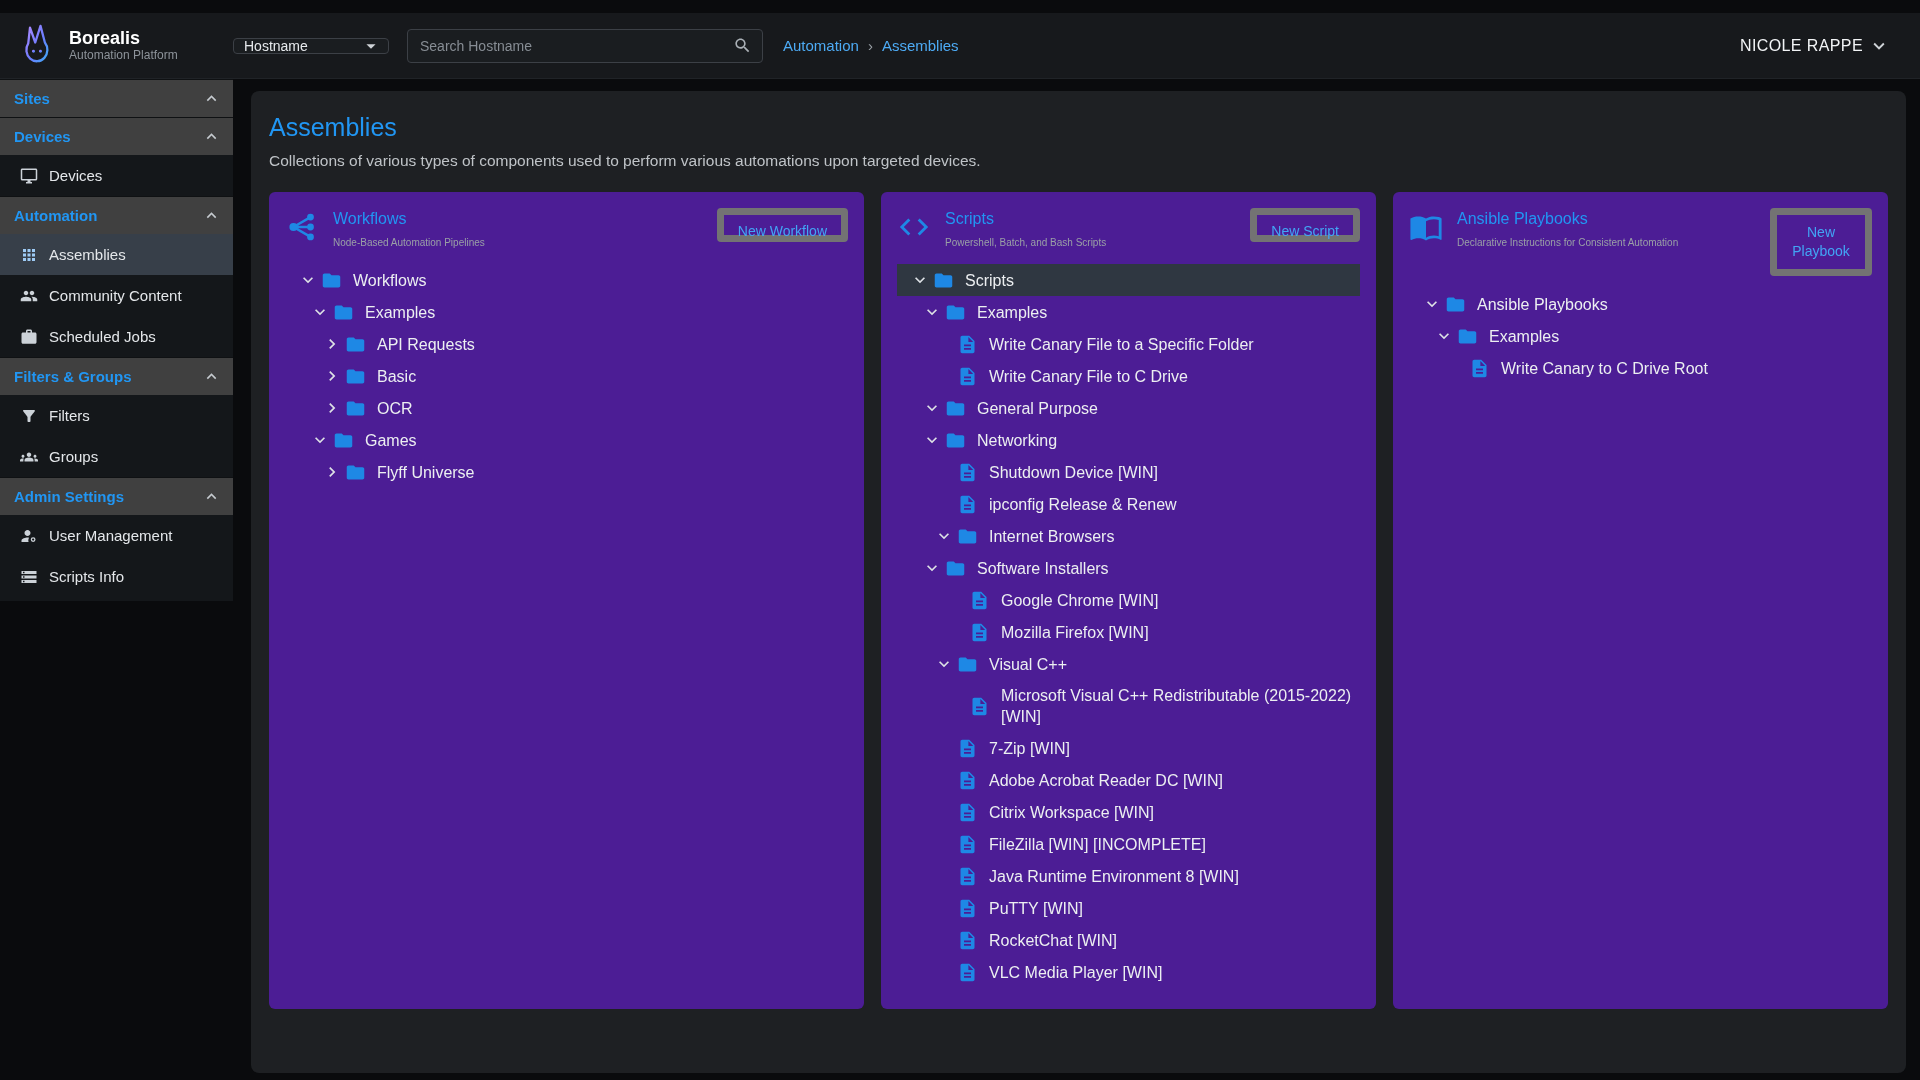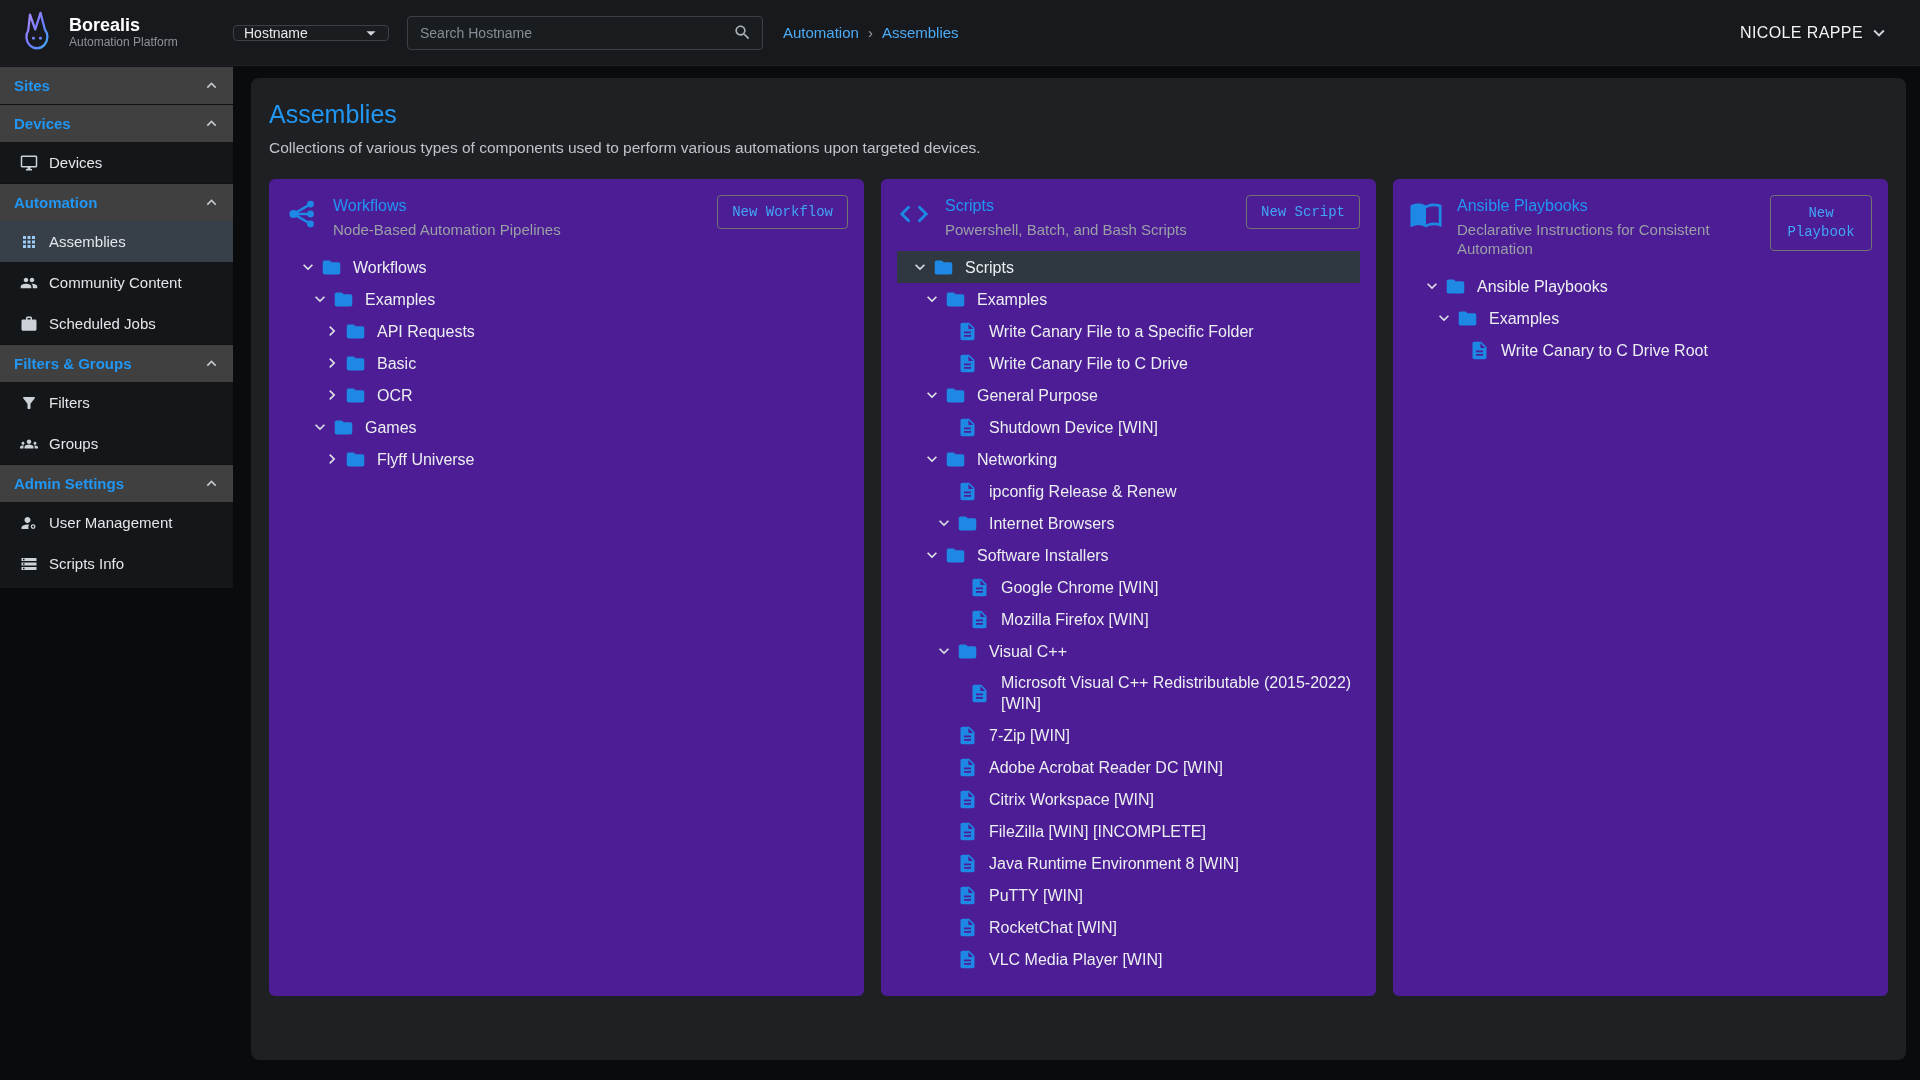--- a/index.html
+++ b/index.html
@@ -2,21 +2,21 @@
 <html><head>
 <meta charset="utf-8">
 <style>
   html,body{width:1920px;height:1080px;margin:0;overflow:hidden;background:#0a0b0d;
     font-family:"Liberation Sans",sans-serif;color:#e4e7ea;}
   *{box-sizing:border-box;}
   svg{display:block;}
 
   
   .topbar{height:66px;display:flex;align-items:center;background:#17191c;
-    border-bottom:1px solid #202327;padding:0 30px 0 16px;}
+    border-bottom:1px solid #202327;padding:0 30px 0 16px;margin-top:13px;}
   .brand{display:flex;align-items:center;gap:11px;width:217px;min-width:217px;}
   .logo{width:42px;height:46px;}
   .brand-name{font-size:18px;font-weight:700;color:#ffffff;line-height:20px;}
   .brand-sub{font-size:12px;color:#8d939a;line-height:15px;}
   .host-select{width:156px;height:16px;background:#1a1d20;border:1px solid #3c4046;border-radius:4px;
     display:flex;align-items:center;justify-content:space-between;padding:0 6px 0 10px;
     font-size:14px;color:#e6e9ec;cursor:pointer;}
   .caret svg{width:22px;height:22px;fill:#cfd3d7;}
   .search-box{width:356px;height:34px;background:#1a1d20;border:1px solid #3c4046;border-radius:4px;
     display:flex;align-items:center;padding:0 10px;margin-left:18px;}
@@ -53,23 +53,23 @@
   .cards{display:flex;gap:17px;margin-top:22px;height:817px;}
   .card{background:#4c1d95;border-radius:6px;padding:16px;display:flex;flex-direction:column;overflow:hidden;}
   .card.w1{width:595px;min-width:595px;}
   .card.w2{width:495px;min-width:495px;}
   .card.w3{width:495px;min-width:495px;}
   .card-head{display:flex;align-items:flex-start;gap:14px;}
   .card-icon{padding-top:2px;}
   .card-icon svg{width:34px;height:34px;color:#1e88e5;fill:#1e88e5;}
   .card-titles{flex:1;padding-top:1px;}
   .card-title{color:#2196f3;font-size:16px;line-height:19px;}
-  .card-sub{color:#9aa0a6;font-size:15px;margin-top:5px;line-height:19px;max-width:300px;}
-  .card-btn{background:none;border:1px solid #737373;color:#42a5f5;border-radius:4px;
-    font-size:14px;padding:8px 14px;font-family:Liberation Mono, monospace;cursor:pointer;
+  .card-sub{color:#9aa0a6;font-size:10px;margin-top:5px;line-height:19px;max-width:300px;}
+  .card-btn{background:none;border:7px solid #737373;color:#42a5f5;border-radius:4px;
+    font-size:14px;padding:8px 14px;font-family:Liberation Sans, sans-serif;cursor:pointer;
     white-space:nowrap;height:34px;}
   .card-btn.narrow{white-space:normal;width:102px;height:auto;line-height:19px;padding:8px 10px;text-align:center;}
 
   
   .tree{margin-top:12px;}
   .tree-row{display:flex;align-items:center;padding-top:5px;padding-bottom:5px;padding-right:6px;cursor:pointer;}
   .tree-row.selected{background:#2f3741;}
   .tw-chev{width:22px;min-width:22px;height:22px;display:inline-flex;align-items:center;justify-content:center;}
   .tw-chev svg{width:20px;height:20px;fill:#dde1e5;}
   .tw-icon{width:24px;min-width:24px;height:22px;display:inline-flex;align-items:center;margin:0 8px 0 2px;}
@@ -495,41 +495,41 @@
                       <use href="#sym-chevron-down-icon"></use>
                     </svg>
                   </span>
                   <span class="tw-icon">
                     <svg viewBox="0 0 24 24">
                       <use href="#sym-folder-icon"></use>
                     </svg>
                   </span>
                   <span class="tw-label">General Purpose</span>
                 </div>
+                <div class="tree-row" style="padding-left: 24px;">
+                  <span class="tw-chev">
+                    <svg viewBox="0 0 24 24">
+                      <use href="#sym-chevron-down-icon"></use>
+                    </svg>
+                  </span>
+                  <span class="tw-icon">
+                    <svg viewBox="0 0 24 24">
+                      <use href="#sym-folder-icon"></use>
+                    </svg>
+                  </span>
+                  <span class="tw-label">Networking</span>
+                </div>
                 <div class="tree-row" style="padding-left: 36px;">
                   <span class="tw-chev"></span>
                   <span class="tw-icon">
                     <svg viewBox="0 0 24 24">
                       <use href="#sym-file-icon"></use>
                     </svg>
                   </span>
                   <span class="tw-label">Shutdown Device [WIN]</span>
-                </div>
-                <div class="tree-row" style="padding-left: 24px;">
-                  <span class="tw-chev">
-                    <svg viewBox="0 0 24 24">
-                      <use href="#sym-chevron-down-icon"></use>
-                    </svg>
-                  </span>
-                  <span class="tw-icon">
-                    <svg viewBox="0 0 24 24">
-                      <use href="#sym-folder-icon"></use>
-                    </svg>
-                  </span>
-                  <span class="tw-label">Networking</span>
                 </div>
                 <div class="tree-row" style="padding-left: 36px;">
                   <span class="tw-chev"></span>
                   <span class="tw-icon">
                     <svg viewBox="0 0 24 24">
                       <use href="#sym-file-icon"></use>
                     </svg>
                   </span>
                   <span class="tw-label">ipconfig Release &amp; Renew</span>
                 </div>

